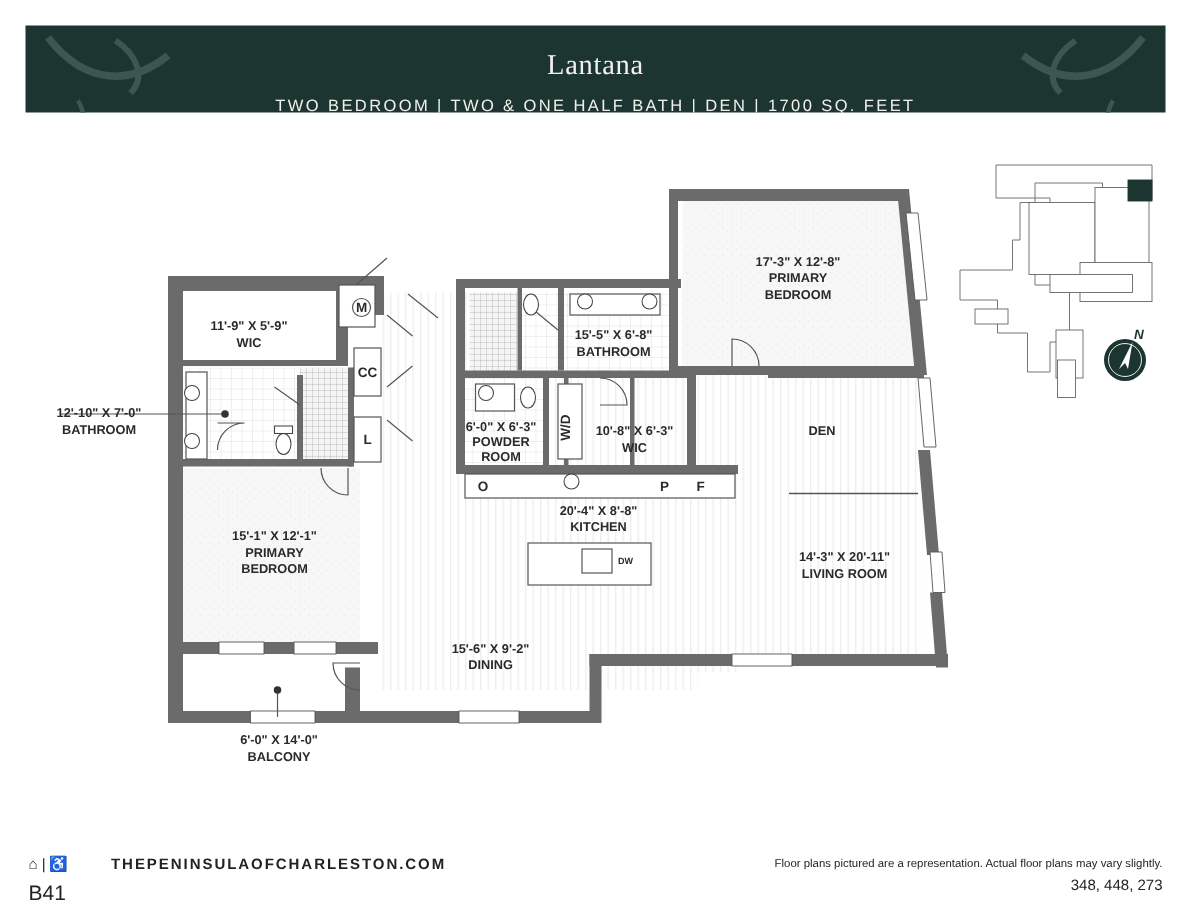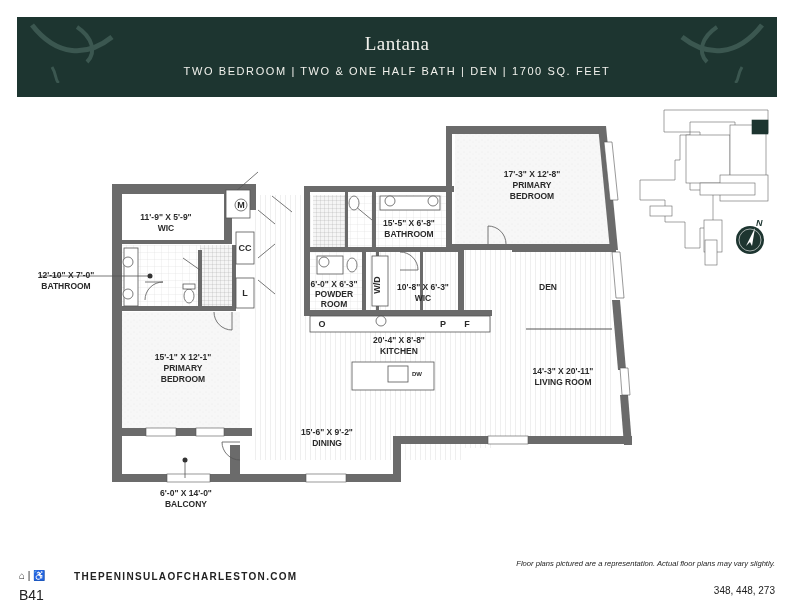--- a/index.html
+++ b/index.html
@@ -1,27 +1,27 @@
 <!DOCTYPE html>
 <html><head>
 <meta charset="utf-8">
 <style>
   html,body{margin:0;padding:0;background:#ffffff;}
   body{width:792px;height:612px;position:relative;overflow:hidden;font-family:"Liberation Sans",sans-serif;}
-  .banner{position:absolute;left:17px;top:17px;width:760px;height:80px;background:#1d3530;overflow:hidden;}
+  .banner{position:absolute;left:17px;top:17px;width:760px;height:58px;background:#1d3530;overflow:hidden;}
   .banner .title{position:absolute;left:0;right:0;top:16px;text-align:center;color:#f1f1ec;font-family:"Liberation Serif",serif;font-size:19px;letter-spacing:0.5px;}
   .banner .subtitle{position:absolute;left:0;right:0;top:48px;text-align:center;color:#f1f1ec;font-size:11px;letter-spacing:1.6px;}
   .banner svg{position:absolute;top:0;}
   .plan{position:absolute;left:0;top:0;width:792px;height:612px;}
   .room-label{font-family:"Liberation Sans",sans-serif;font-weight:bold;font-size:8.5px;fill:#2a2a2a;text-anchor:middle;}
   .fixture-label{font-family:"Liberation Sans",sans-serif;font-weight:bold;font-size:9px;fill:#2a2a2a;text-anchor:middle;}
   .footer-url{position:absolute;left:74px;top:571px;font-size:10px;font-weight:bold;letter-spacing:1.3px;color:#222;text-align:center;}
   .footer-icons{position:absolute;left:19px;top:570px;font-size:10px;color:#222;}
   .footer-code{position:absolute;left:19px;top:587px;font-size:14px;color:#222;}
-  .footer-note{position:absolute;right:17px;top:559px;font-size:7.6px;font-style:italic;color:#222;}
+  .footer-note{position:absolute;right:17px;top:571px;font-size:7.6px;color:#222;}
   .footer-units{position:absolute;right:17px;top:585px;font-size:10px;color:#222;}
 </style>
 </head>
 <body>
 
 <div class="banner">
   <svg width="120" height="66" style="left:0">
     <path d="M15 8 C40 40, 70 40, 95 20" stroke="#3b5750" stroke-width="5" fill="none"></path>
     <path d="M60 10 C75 20, 80 35, 70 45" stroke="#3b5750" stroke-width="4" fill="none"></path>
     <path d="M35 50 C40 58, 38 64, 42 66" stroke="#3b5750" stroke-width="3" fill="none"></path>

